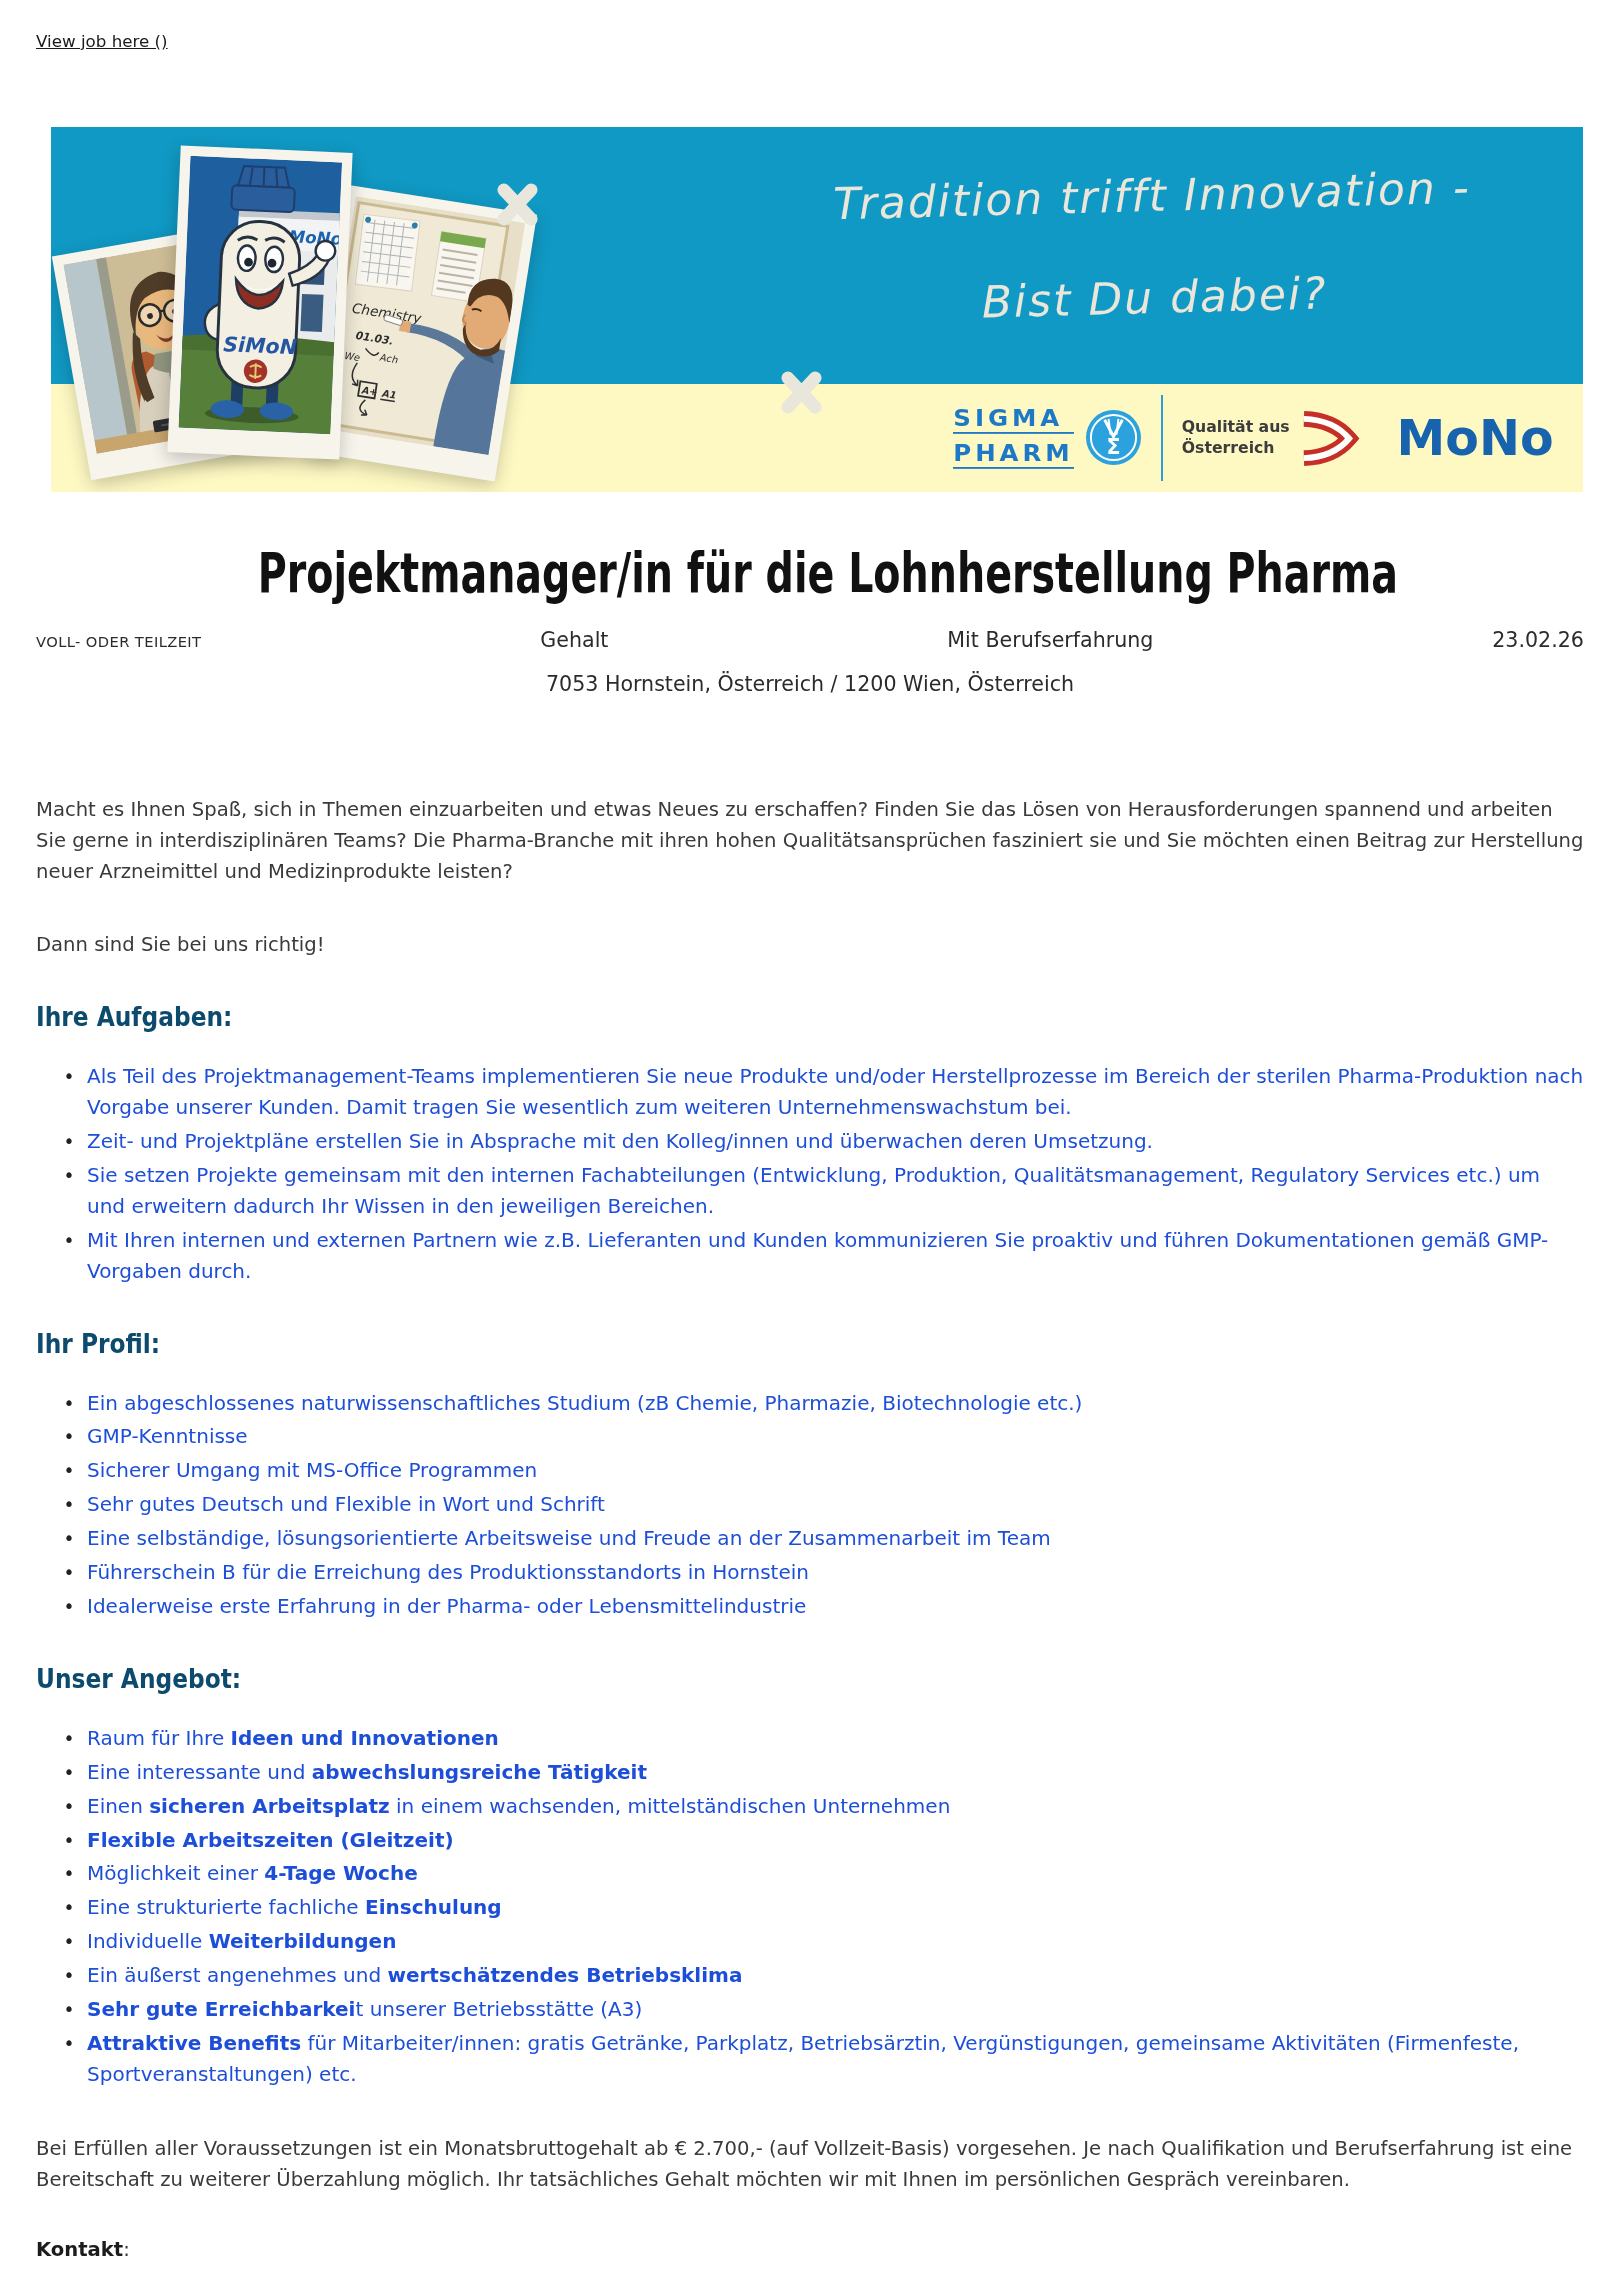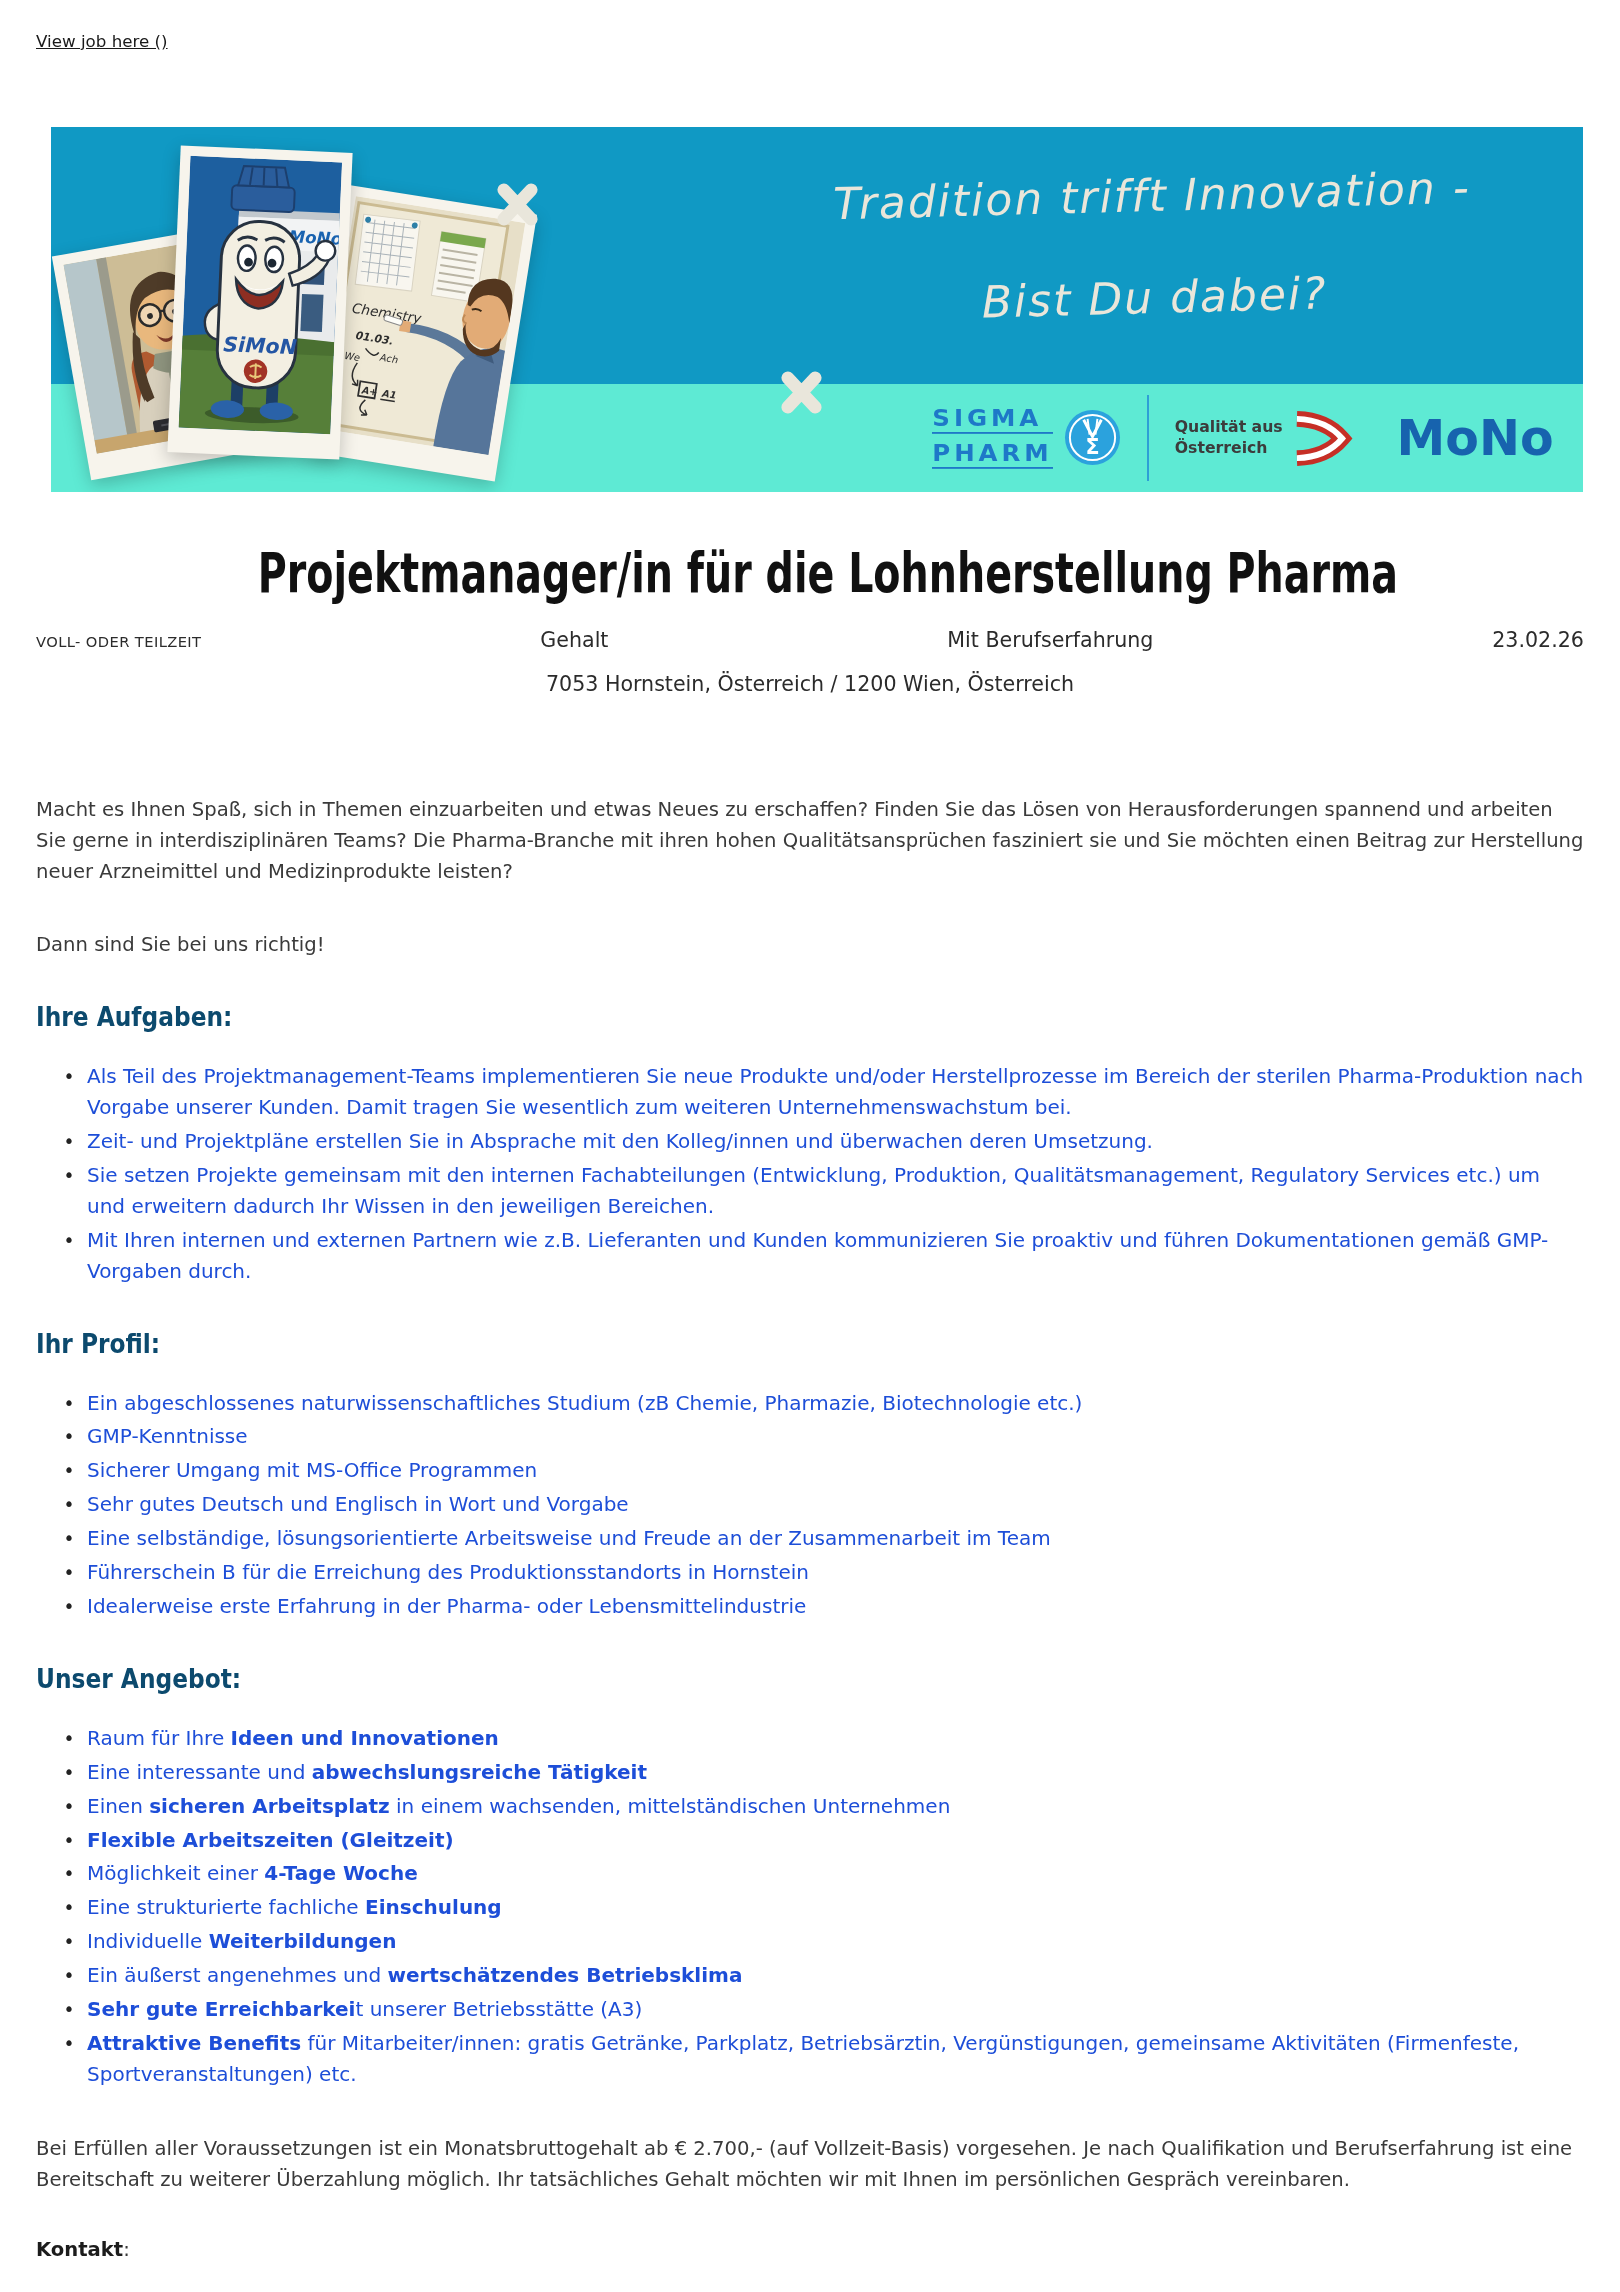--- a/index.html
+++ b/index.html
@@ -24,23 +24,23 @@
   
   .banner {
     position:relative;
     margin:76px 0 0 14.7px;
     width:1532px;
     height:365px;
     overflow:hidden;
   }
   .banner-main  { height:257px; background:#1099c4; }
   .banner-strip {
-    height:108px; background:#5eead4;
+    height:108px; background:#fef9c3;
     display:flex; align-items:center; justify-content:flex-end;
-    padding-right:29px; gap:10px;
+    padding-right:29px; gap:3px;
   }
 
   .slogan {
     position:absolute; top:43px; left:46%; width:52%;
     text-align:center;
     color:#eae6da;
     font-style:italic;
     font-size:44px;
     letter-spacing:2px;
     transform:rotate(-1.5deg);
@@ -310,21 +310,21 @@
       <li><span>Mit Ihren internen und externen Partnern wie z.B. Lieferanten und Kunden kommunizieren Sie proaktiv und führen Dokumentationen gemäß GMP-Vorgaben durch.</span></li>
     </ul>
 
   <h2 class="sec">
     <span class="cond">Ihr Profil:</span>
   </h2>
   <ul class="bullets">
       <li><span>Ein abgeschlossenes naturwissenschaftliches Studium (zB Chemie, Pharmazie, Biotechnologie etc.)</span></li>
       <li><span>GMP-Kenntnisse</span></li>
       <li><span>Sicherer Umgang mit MS-Office Programmen</span></li>
-      <li><span>Sehr gutes Deutsch und Englisch in Wort und Vorgabe</span></li>
+      <li><span>Sehr gutes Deutsch und Flexible in Wort und Schrift</span></li>
       <li><span>Eine selbständige, lösungsorientierte Arbeitsweise und Freude an der Zusammenarbeit im Team</span></li>
       <li><span>Führerschein B für die Erreichung des Produktionsstandorts in Hornstein</span></li>
       <li><span>Idealerweise erste Erfahrung in der Pharma- oder Lebensmittelindustrie</span></li>
     </ul>
 
   <h2 class="sec">
     <span class="cond">Unser Angebot:</span>
   </h2>
   <ul class="bullets">
       <li><span>Raum für Ihre </span><span class="b">Ideen und Innovationen</span></li>

